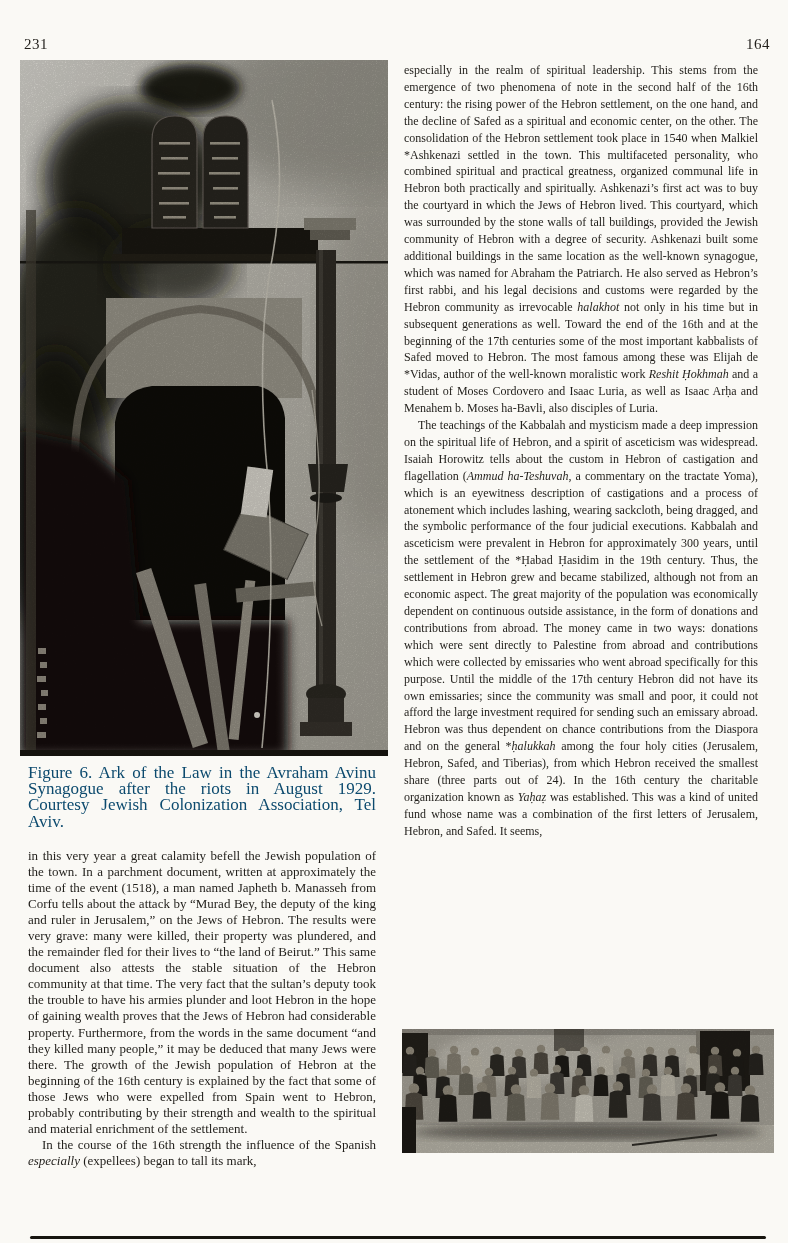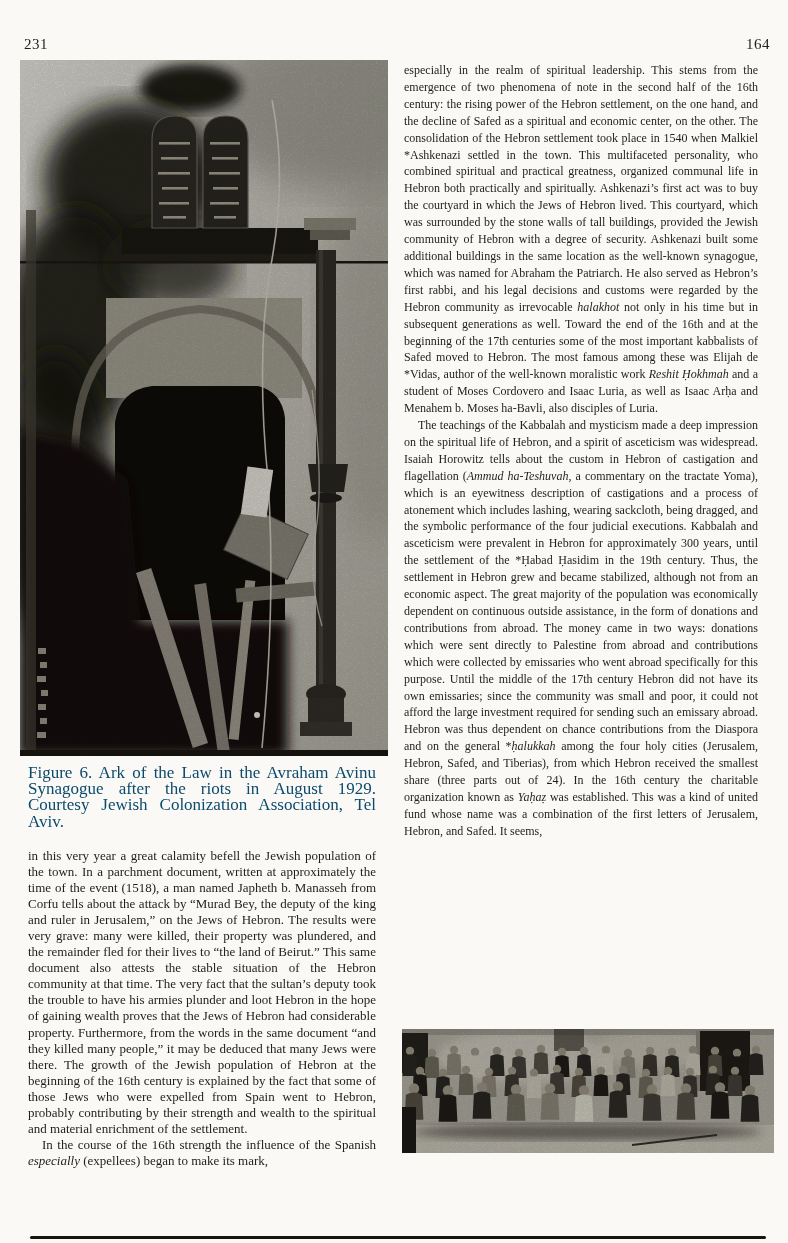--- a/index.html
+++ b/index.html
@@ -143,21 +143,21 @@
 
       <rect x="0" y="690" width="368" height="6" fill="#1a1812"></rect>
       <rect x="0" y="0" width="368" height="696" filter="url(#nz1)" opacity="0.22"></rect>
     </svg>
   </div>
 
   <div class="caption" style="left:28px;top:765px;width:348px;"><span>Figure 6. Ark of the Law in the Avraham Avinu Synagogue after the riots in August 1929. Courtesy Jewish Colonization Association, Tel Aviv.</span></div>
 
   <div class="textblock left-text">
     <p><span>in this very year a great calamity befell the Jewish population of the town. In a parchment document, written at approximately the time of the event (1518), a man named Japheth b. Manasseh from Corfu tells about the attack by “Murad Bey, the deputy of the king and ruler in Jerusalem,” on the Jews of Hebron. The results were very grave: many were killed, their property was plundered, and the remainder fled for their lives to “the land of Beirut.” This same document also attests the stable situation of the Hebron community at that time. The very fact that the sultan’s deputy took the trouble to have his armies plunder and loot Hebron in the hope of gaining wealth proves that the Jews of Hebron had considerable property. Furthermore, from the words in the same document “and they killed many people,” it may be deduced that many Jews were there. The growth of the Jewish population of Hebron at the beginning of the 16th century is explained by the fact that some of those Jews who were expelled from Spain went to Hebron, probably contributing by their strength and wealth to the spiritual and material enrichment of the settlement.</span></p>
-    <p class="indent"><span>In the course of the 16th strength the influence of the Spanish </span><em>especially</em><span> (expellees) began to make its mark,</span></p>
+    <p class="indent"><span>In the course of the 16th strength the influence of the Spanish </span><em>especially</em><span> (expellees) began to tall its mark,</span></p>
   </div>
 
   <div class="textblock right-text">
     <p><span>especially in the realm of spiritual leadership. This stems from the emergence of two phenomena of note in the second half of the 16th century: the rising power of the Hebron settlement, on the one hand, and the decline of Safed as a spiritual and economic center, on the other. The consolidation of the Hebron settlement took place in 1540 when Malkiel *Ashkenazi settled in the town. This multifaceted personality, who combined spiritual and practical greatness, organized communal life in Hebron both practically and spiritually. Ashkenazi’s first act was to buy the courtyard in which the Jews of Hebron lived. This courtyard, which was surrounded by the stone walls of tall buildings, provided the Jewish community of Hebron with a degree of security. Ashkenazi built some additional buildings in the same location as the well-known synagogue, which was named for Abraham the Patriarch. He also served as Hebron’s first rabbi, and his legal decisions and customs were regarded by the Hebron community as irrevocable </span><em>halakhot</em><span> not only in his time but in subsequent generations as well. Toward the end of the 16th and at the beginning of the 17th centuries some of the most important kabbalists of Safed moved to Hebron. The most famous among these was Elijah de *Vidas, author of the well-known moralistic work </span><em>Reshit Ḥokhmah</em><span> and a student of Moses Cordovero and Isaac Luria, as well as Isaac Arḥa and Menahem b. Moses ha-Bavli, also disciples of Luria.</span></p>
     <p class="indent"><span>The teachings of the Kabbalah and mysticism made a deep impression on the spiritual life of Hebron, and a spirit of asceticism was widespread. Isaiah Horowitz tells about the custom in Hebron of castigation and flagellation (</span><em>Ammud ha-Teshuvah</em><span>, a commentary on the tractate Yoma), which is an eyewitness description of castigations and a process of atonement which includes lashing, wearing sackcloth, being dragged, and the symbolic performance of the four judicial executions. Kabbalah and asceticism were prevalent in Hebron for approximately 300 years, until the settlement of the *Ḥabad Ḥasidim in the 19th century. Thus, the settlement in Hebron grew and became stabilized, although not from an economic aspect. The great majority of the population was economically dependent on continuous outside assistance, in the form of donations and contributions from abroad. The money came in two ways: donations which were sent directly to Palestine from abroad and contributions which were collected by emissaries who went abroad specifically for this purpose. Until the middle of the 17th century Hebron did not have its own emissaries; since the community was small and poor, it could not afford the large investment required for sending such an emissary abroad. Hebron was thus dependent on chance contributions from the Diaspora and on the general *</span><em>ḥalukkah</em><span> among the four holy cities (Jerusalem, Hebron, Safed, and Tiberias), from which Hebron received the smallest share (three parts out of 24). In the 16th century the charitable organization known as </span><em>Yaḥaẓ</em><span> was established. This was a kind of united fund whose name was a combination of the first letters of Jerusalem, Hebron, and Safed. It seems,</span></p>
   </div>
 
   <div class="fig" style="left:402px;top:1029px;">
     <svg width="372" height="124" viewBox="0 0 372 124">
       <defs>

